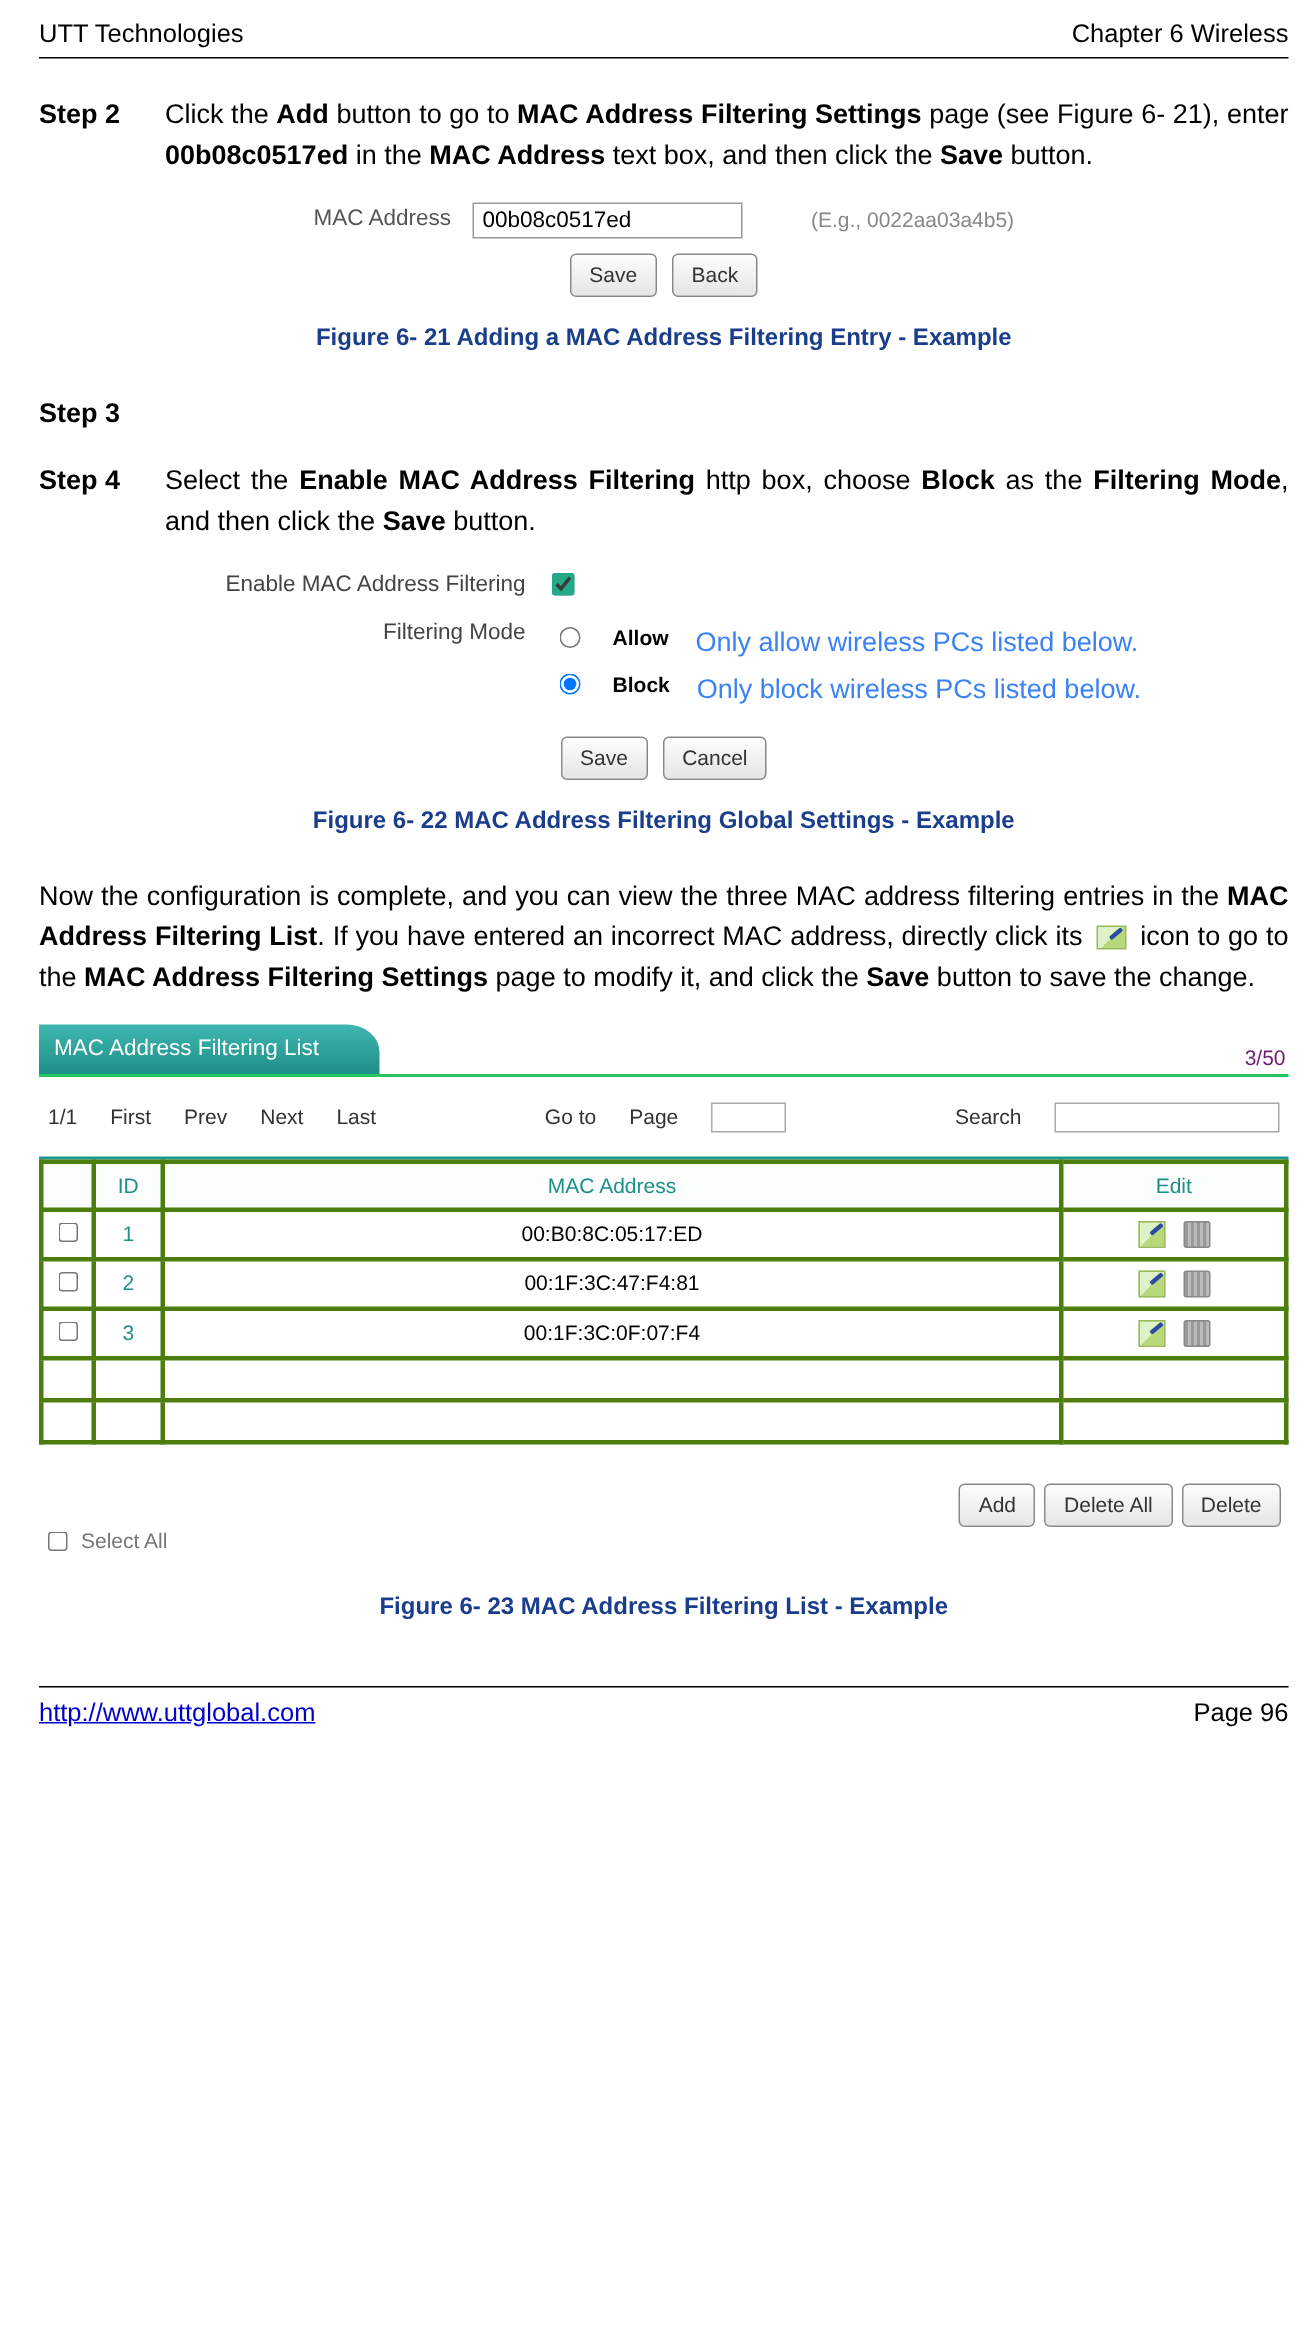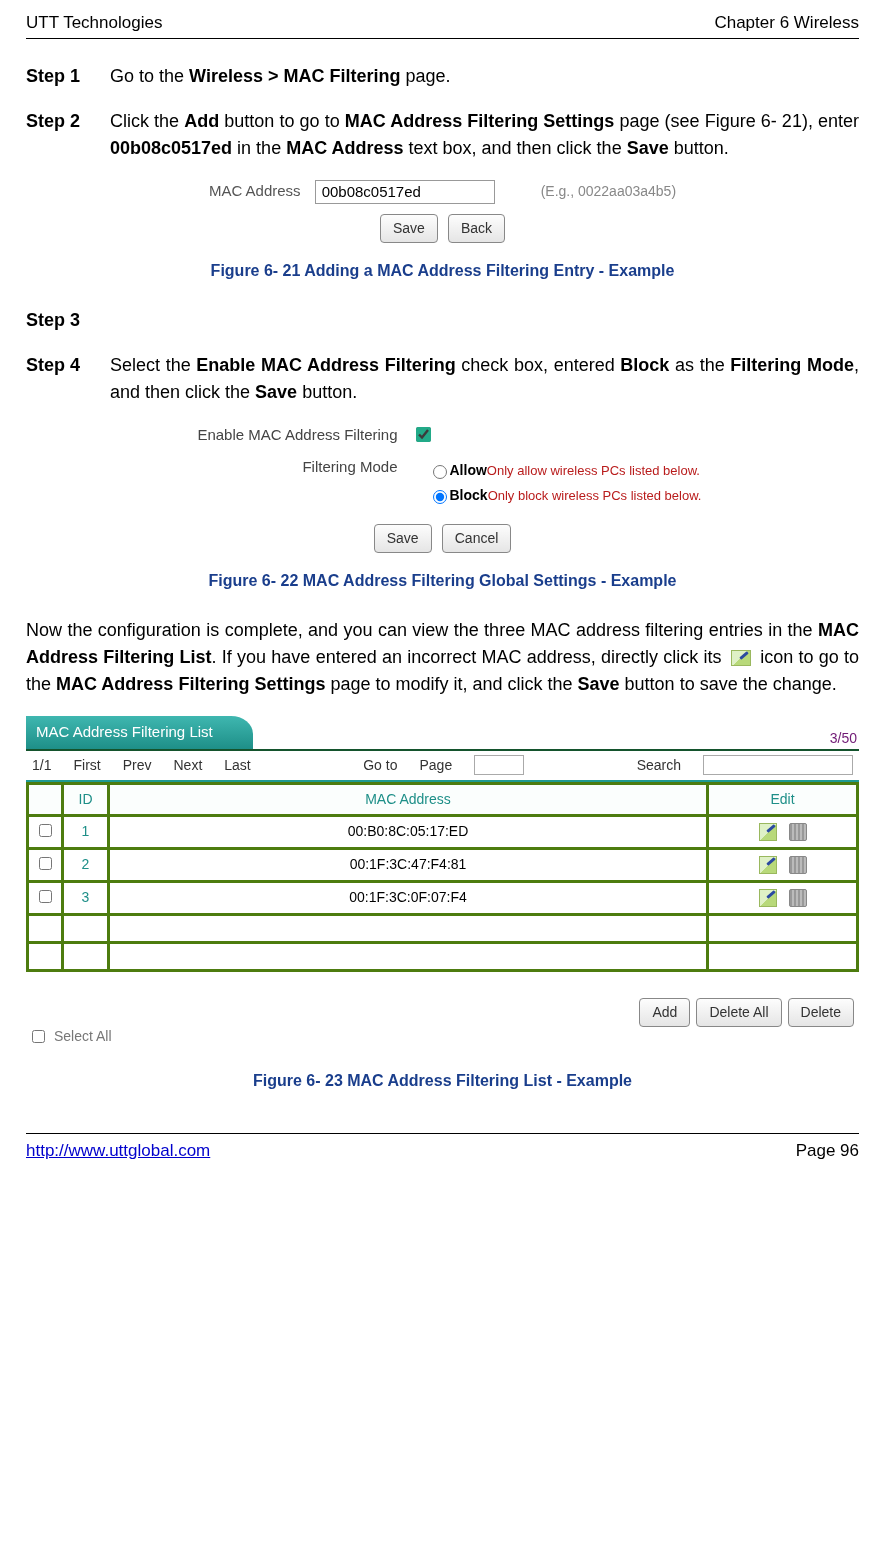--- a/index.html
+++ b/index.html
@@ -50,24 +50,24 @@
     border:1px solid #999; background:#fff; padding:3px 6px; font-size:15px; height:24px;
   }
   .btn {
     display:inline-block; border:1px solid #888; border-radius:4px;
     background: linear-gradient(#fdfdfd,#e5e5e5);
     padding: 3px 12px; font-size:14px; color:#333;
     cursor:pointer; margin: 0 3px;
   }
   .hint { color:#888; font-size:14px;margin-left:32px; }
   .chk { width:15px; height:15px; accent-color:#2a8; }
-  .radio-row { display:flex; align-items:center; gap:0; margin:4px 16px; }
+  .radio-row { display:flex; gap:18px; margin:4px 4px; }
   .radio { width:14px; height:14px; }
   .opt-label { color:#000; font-weight:bold; font-size:14px; }
-  .opt-desc { color:#b91c1c; font-size:13px; }
+  .opt-desc { color:#3b82f6; font-size:18px; }
 
   
   .edit-icon-inline {
     display:inline-block; width:20px; height:16px; vertical-align:middle;
     background: linear-gradient(135deg,#dff1c6 50%, #b8d97a 50%);
     border:1px solid #9ab85e; position:relative; margin: 0 4px;
   }
   .edit-icon-inline::after{
     content:""; position:absolute; width:10px; height:3px; background:#2b4aa0; top:3px; left:7px;
     transform: rotate(-40deg); border-radius:1px;
@@ -78,23 +78,23 @@
   .list-title-bar {
     display:flex; justify-content:space-between; align-items:flex-end;
   }
   .list-title-tab {
     background: linear-gradient(#3fb7b0,#1e8f88);
     color:#fff; font-size:15px; padding:5px 40px 5px 10px;
     border-top-right-radius: 22px 18px;
   }
   .count { font-size:14px; color:#701a75; margin-right:2px; }
   .pager-row {
-    display:flex; align-items:flex-start; gap:22px; font-size:14px; color:#333;
-    border-top:2px solid #14532d; border-bottom:2px solid #1e9a92;
-    padding:4px 6px;
+    display:flex; align-items:flex-end; gap:22px; font-size:14px; color:#333;
+    border-top:2px solid #22c55e; border-bottom:2px solid #1e9a92;
+    padding:16px 6px;
   }
   .pager-row .sp { flex:1; }
   .mini-in { border:1px solid #aaa; height:20px; width:50px; }
   .mini-in.wide { width:150px; }
   table.maclist { width:100%; border-collapse:collapse; font-size:14px; }
   table.maclist th, table.maclist td { border:3px solid #4d7c0f; padding:4px 6px; text-align:center; height:28px; }
   table.maclist th { color:#1e8f88; font-weight:normal; background:#fbfefd; }
   .chkcell { width:30px; }
   .idcell { width:46px; color:#1e8f88; }
   .editcell { width:150px; }
@@ -113,26 +113,20 @@
 <body>
 <div class="page">
 
 <div class="hdrrow">
   <span>UTT Technologies</span>
   <span>Chapter 6 Wireless</span>
 </div>
 <hr class="hr">
 
 
-<div class="step">
-  <div class="step-label">Step 1</div>
-  <div class="step-body">
-    <span>Go to the </span><b>Wireless &gt; MAC Filtering</b><span> page.</span>
-  </div>
-</div>
 
 <div class="step">
   <div class="step-label">Step 2</div>
   <div class="step-body">
     <span>Click the </span><b>Add</b><span> button to go to </span><b>MAC Address Filtering Settings</b><span> page (see Figure 6- 21), enter </span><b>00b08c0517ed</b><span> in the </span><b>MAC Address</b><span> text box, and then click the </span><b>Save</b><span> button.</span>
   </div>
 </div>
 
 <div class="ui-frame">
   <div class="ui-box">
@@ -149,21 +143,21 @@
 </div>
 <div class="fig-caption">Figure 6- 21 Adding a MAC Address Filtering Entry - Example</div>
 
 <div class="step">
   <div class="step-label">Step 3</div>
 </div>
 
 <div class="step">
   <div class="step-label">Step 4</div>
   <div class="step-body">
-    <span>Select the </span><b>Enable MAC Address Filtering</b><span> check box, entered </span><b>Block</b><span> as the </span><b>Filtering Mode</b><span>, and then click the </span><b>Save</b><span> button.</span>
+    <span>Select the </span><b>Enable MAC Address Filtering</b><span> http box, choose </span><b>Block</b><span> as the </span><b>Filtering Mode</b><span>, and then click the </span><b>Save</b><span> button.</span>
   </div>
 </div>
 
 <div class="ui-frame">
   <div class="ui-box">
     <div class="ui-row">
       <div class="ui-lbl">Enable MAC Address Filtering</div>
       <input type="checkbox" class="chk" checked="" style="">
     </div>
     <div class="ui-row" style="align-items:flex-start">

